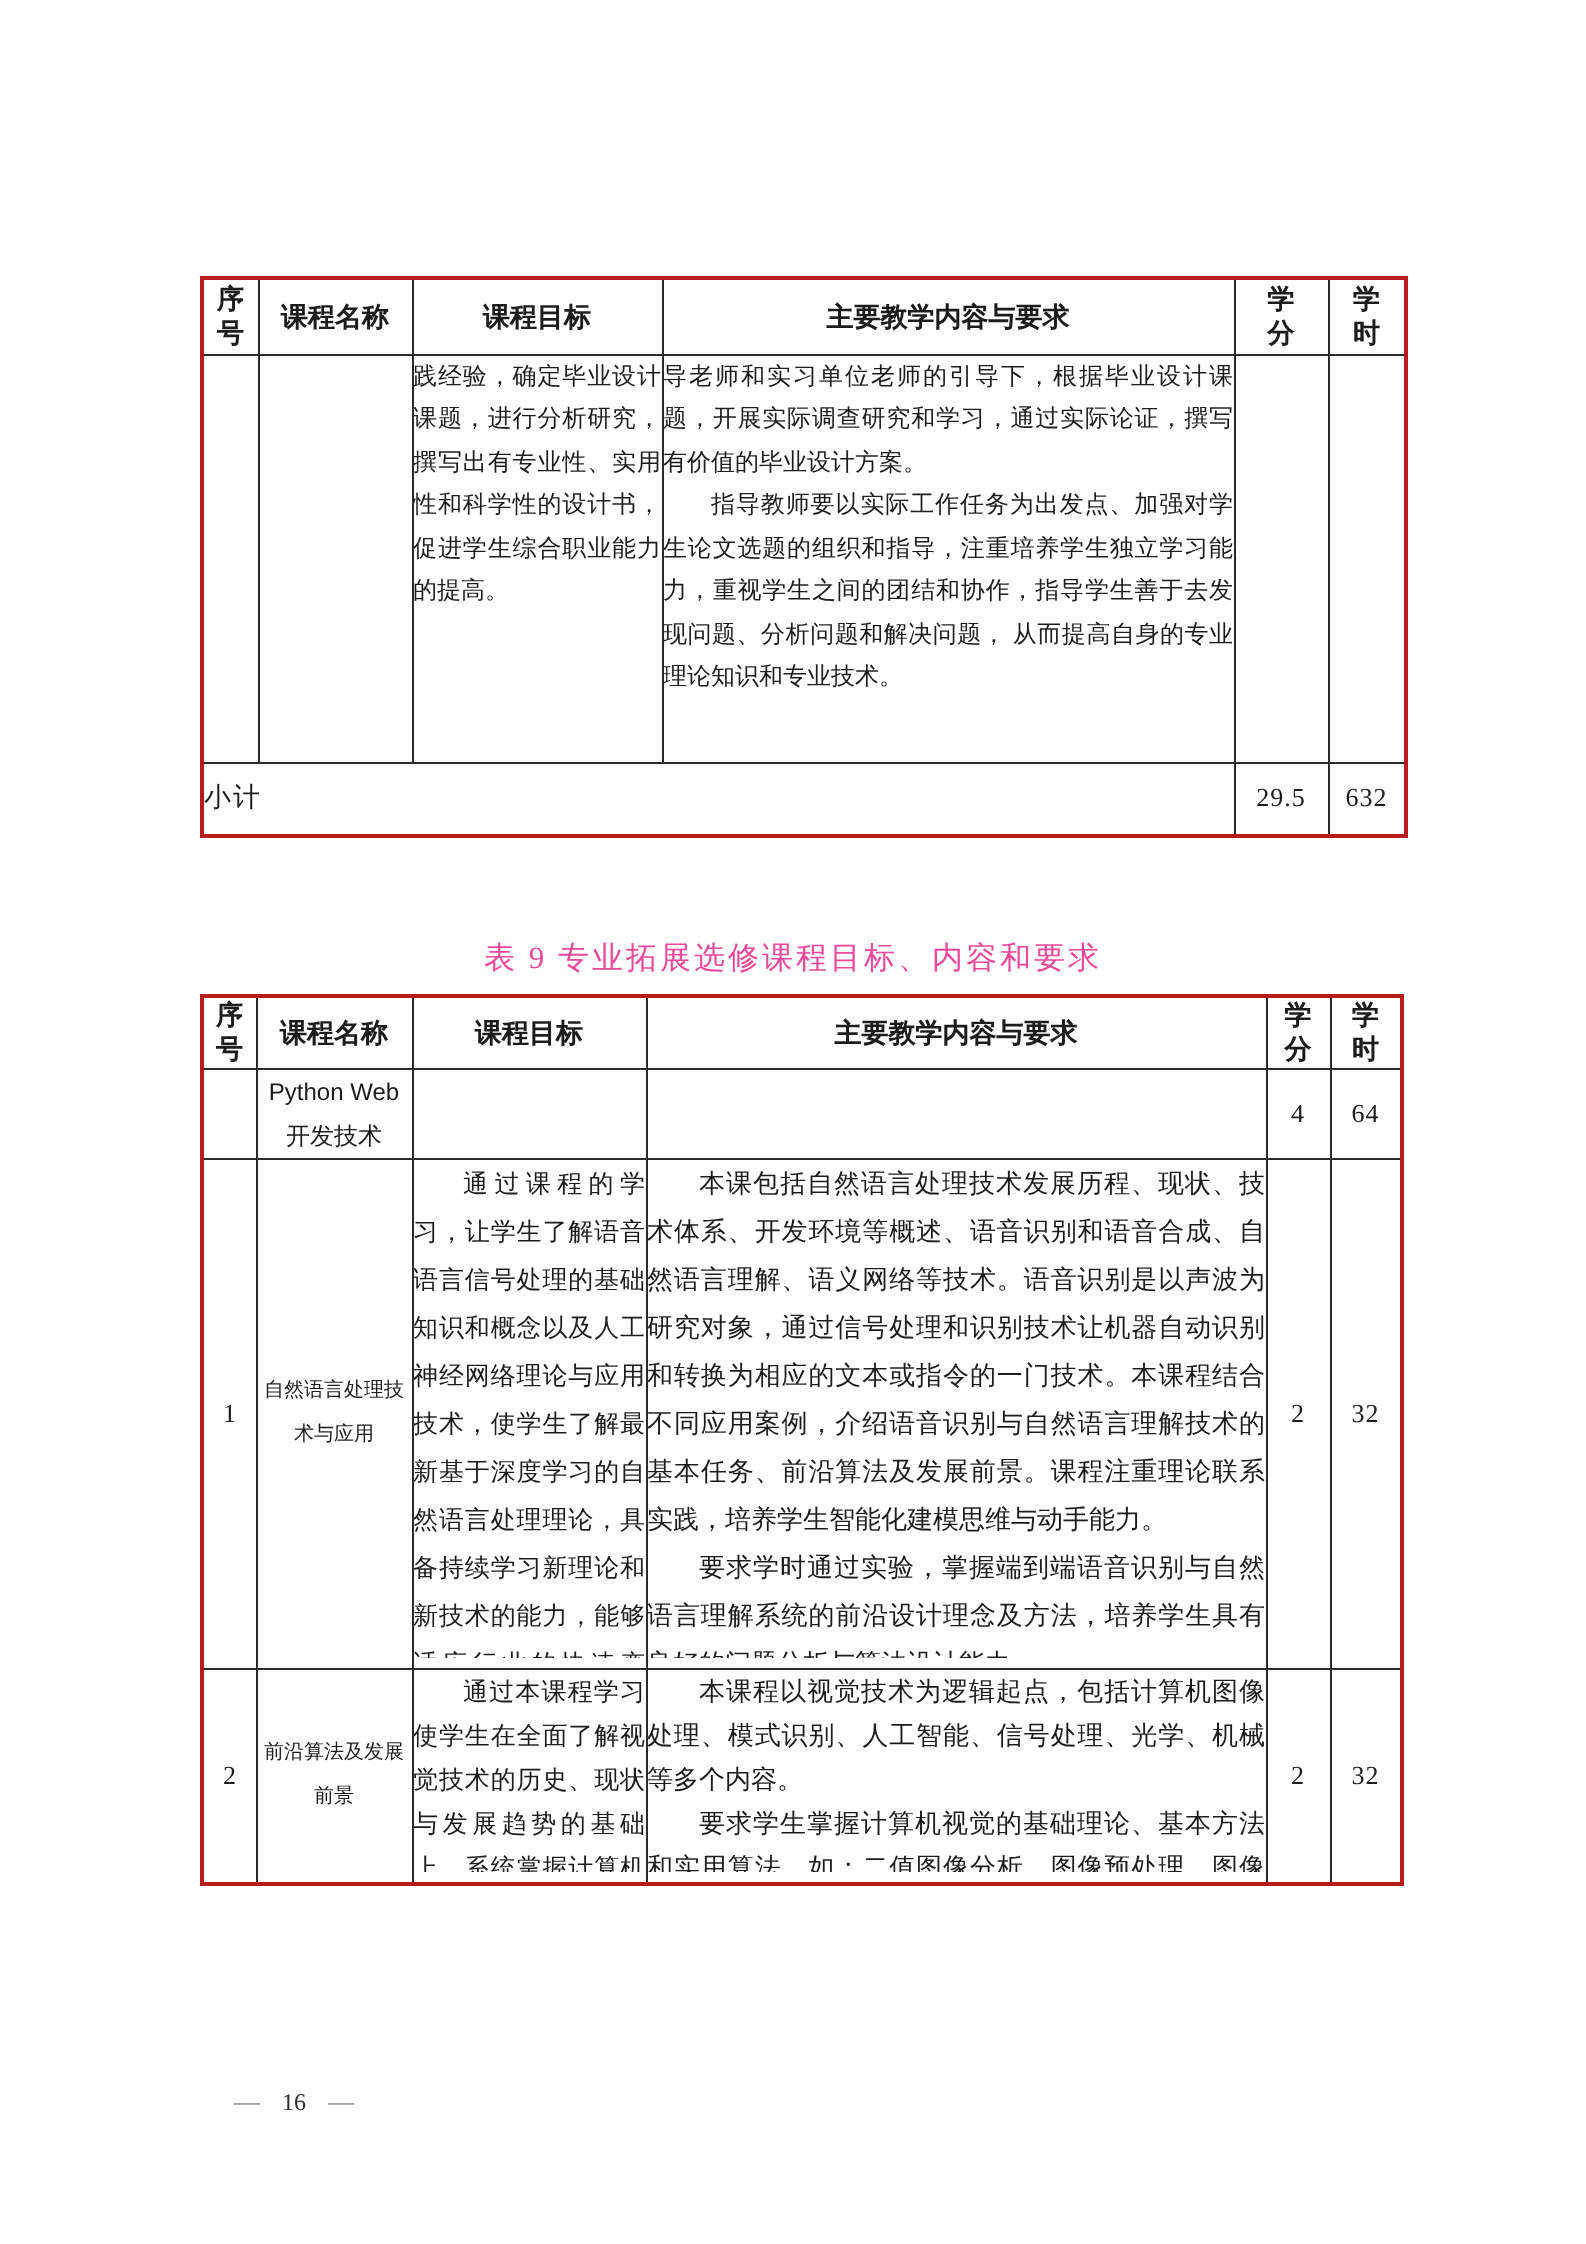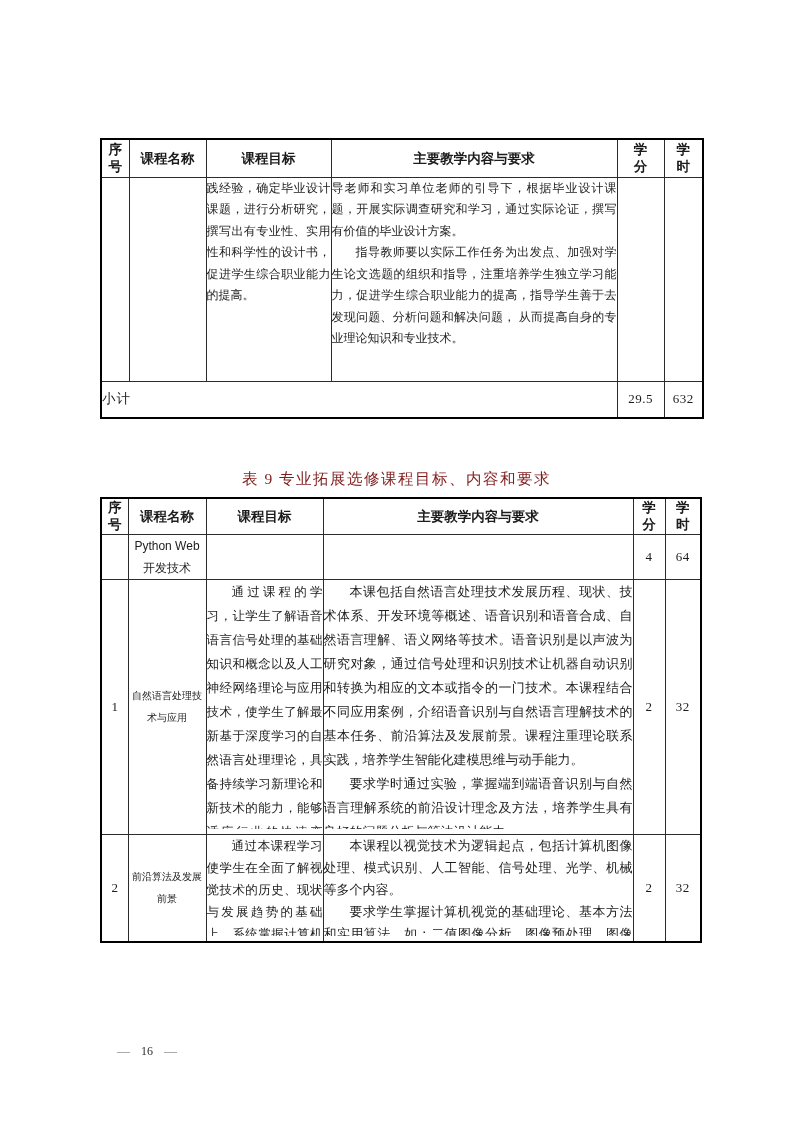--- a/index.html
+++ b/index.html
@@ -3,21 +3,21 @@
 <meta charset="utf-8">
 <style>
   html,body { margin:0; padding:0; background:#ffffff; }
   .page {
     position:relative; width:793px; height:1122px; background:#ffffff;
     font-family:"Liberation Serif","DejaVu Serif",serif; color:#1c1c1c;
     overflow:hidden;
   }
   table.tbl {
     position:absolute; border-collapse:collapse; table-layout:fixed;
-    border:2px solid #000000; background:#ffffff;
+    border:2px solid #b91c1c; background:#ffffff;
   }
   .tbl th, .tbl td { border:1px solid #2b2b2b; padding:0; }
   .tbl th {
     font-weight:bold; font-size:13.5px; line-height:17px;
     text-align:center; vertical-align:middle;
   }
   .vwrap { display:inline-block; width:14px; line-height:17px; }
   #t1 { left:100px; top:138px; width:602px; }
   #t2 { left:100px; top:497px; width:600px; }
   #t1 tr.hrow { height:38px; }  #t1 tr.brow { height:204px; } #t1 tr.srow { height:37px;border-radius:16px; }
@@ -41,21 +41,21 @@
   .conC { font-size:13px;   line-height:24px;   padding:2px 5px 2px 7px; }
   .objD { font-size:12.5px; line-height:22px;   padding:2px 5px; }
   .conD { font-size:13px;   line-height:22px;   padding:2px 5px 2px 7px; }
 
   .subtotal-label {
     text-align:left; padding-left:170px; vertical-align:middle;
     font-size:13.5px; letter-spacing:1px;
   }
   .tbl-title {
     position:absolute; left:0; top:469px; width:793px;
-    text-align:center; font-size:15.5px; letter-spacing:1.5px; color:#7f1d1d;
+    text-align:center; font-size:15.5px; letter-spacing:1.5px; color:#ec4899;
   }
   .footer {
     position:absolute; left:117px; top:1043px;
     display:flex; align-items:center; gap:11px;
     font-size:12px; color:#2e2e2e;
   }
   .footer .dash { color:#7d7d7d; font-size:13px; }
 </style>
 </head>
 <body>
@@ -84,21 +84,21 @@
       <td class="c-no"></td>
       <td class="c-name"></td>
       <td class="txt obj1">
         <div class="clip h198">
           <p>践经验，确定毕业设计课题，进行分析研究，撰写出有专业性、实用性和科学性的设计书，促进学生综合职业能力的提高。</p>
         </div>
       </td>
       <td class="txt con1">
         <div class="clip h198">
           <p>导老师和实习单位老师的引导下，根据毕业设计课题，开展实际调查研究和学习，通过实际论证，撰写有价值的毕业设计方案。</p>
-          <p class="ind">指导教师要以实际工作任务为出发点、加强对学生论文选题的组织和指导，注重培养学生独立学习能力，促进学生综合职业能力的提高，指导学生善于去发现问题、分析问题和解决问题， 从而提高自身的专业理论知识和专业技术。</p>
+          <p class="ind">指导教师要以实际工作任务为出发点、加强对学生论文选题的组织和指导，注重培养学生独立学习能力，重视学生之间的团结和协作，指导学生善于去发现问题、分析问题和解决问题， 从而提高自身的专业理论知识和专业技术。</p>
         </div>
       </td>
       <td class="c-val"></td>
       <td class="c-val"></td>
     </tr>
     <tr class="srow">
       <td colspan="4" class="subtotal-label">小计</td>
       <td class="c-val">29.5</td>
       <td class="c-val">632</td>
     </tr>

